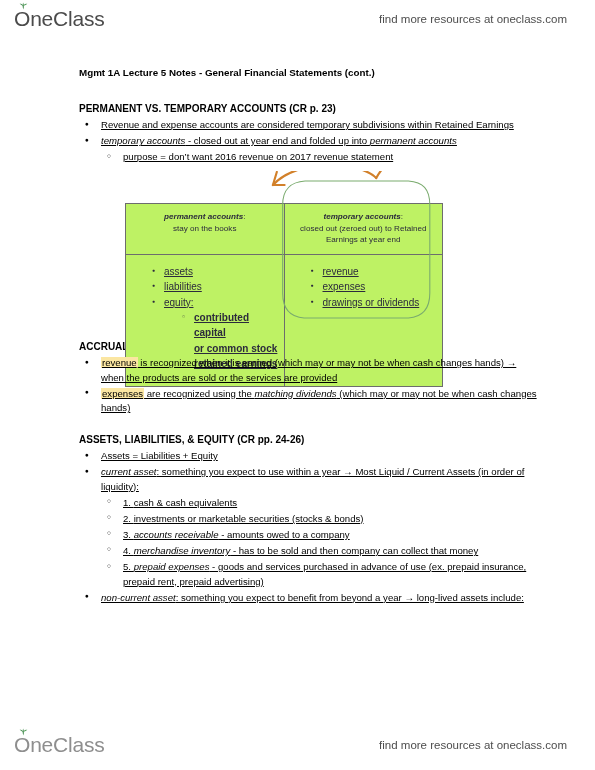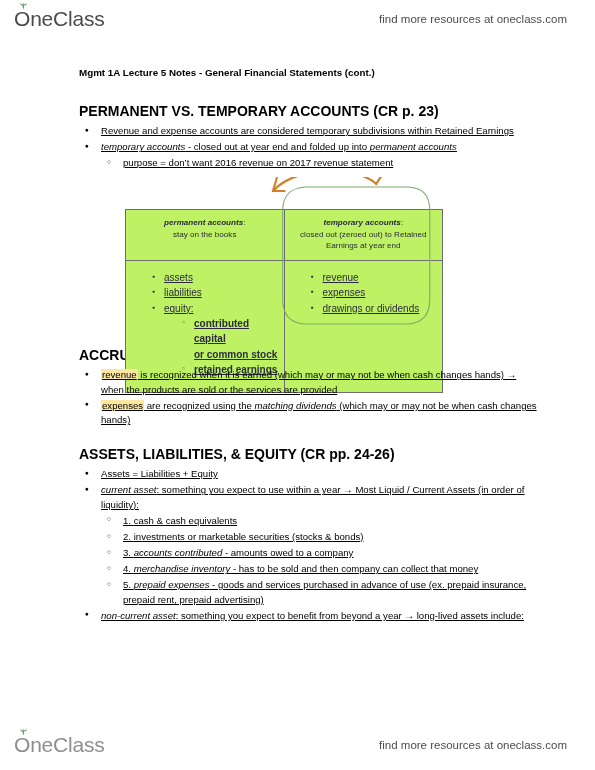--- a/index.html
+++ b/index.html
@@ -58,21 +58,21 @@
     font-size: 9.6px;
     line-height: 1.52;
   }
   .doc-title {
     font-weight: bold;
     font-size: 9.8px;
     margin: 10px 0 0 0;
   }
   .section-head {
     font-weight: bold;
-    font-size: 14px;
+    font-size: 10px;
     margin: 20px 0 2px 0;
   }
   .section-head.tight { margin-top: 16px; }
 
   ul, ol { margin: 0; padding: 0; list-style: none; text-decoration: underline; }
 
   li.l1 {
     position: relative;
     padding-left: 22px;
     margin: 1.5px 0;
@@ -278,21 +278,21 @@
     <li class="l1">
       <span class="it">current asset</span><span>: something you expect to use within a year → Most Liquid / Current Assets (in order of liquidity):</span>
     </li>
     <li class="l2">
       <span>1.</span>&nbsp;<span>cash &amp; cash equivalents</span>
     </li>
     <li class="l2">
       <span>2.</span>&nbsp;<span>investments or marketable securities (stocks &amp; bonds)</span>
     </li>
     <li class="l2">
-      <span>3.</span>&nbsp;<span class="iu">accounts contributed</span><span> - amounts owed to a company</span>
+      <span>3.</span>&nbsp;<span class="iu">accounts receivable</span><span> - amounts owed to a company</span>
     </li>
     <li class="l2">
       <span>4.</span>&nbsp;<span class="iu">merchandise inventory</span><span> - has to be sold and then company can collect that money</span>
     </li>
     <li class="l2">
       <span>5.</span>&nbsp;<span class="iu">prepaid expenses</span><span> - goods and services purchased in advance of use (ex. prepaid insurance, prepaid rent, prepaid advertising)</span>
     </li>
     <li class="l1">
       <span class="it">non-current asset</span><span>: something you expect to benefit from beyond a year → long-lived assets include:</span>
     </li>

